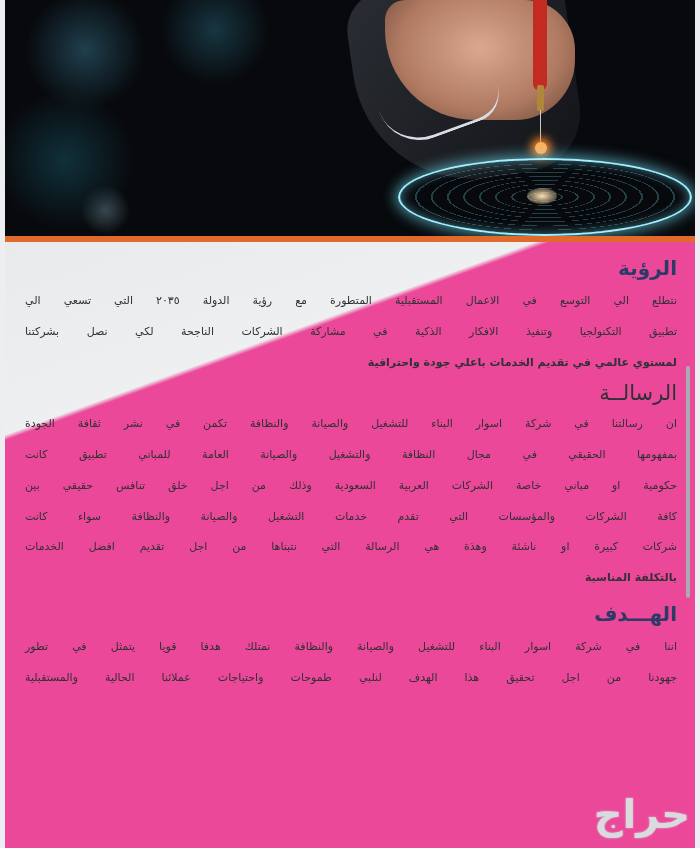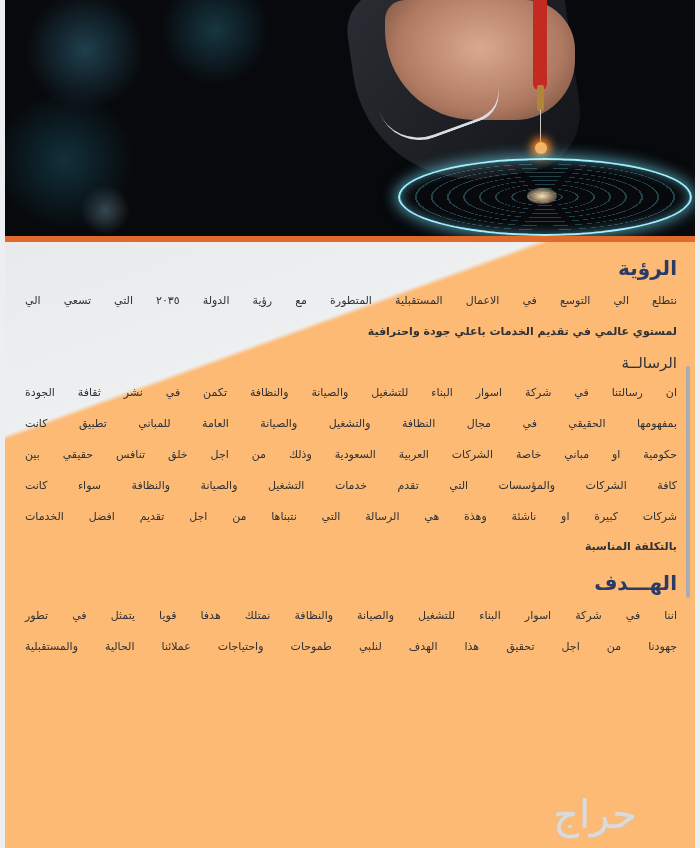--- a/index.html
+++ b/index.html
@@ -3,21 +3,21 @@
 <meta charset="utf-8">
 <style>
   html, body { margin: 0; padding: 0; }
   body {
     width: 700px; height: 848px; overflow: hidden; position: relative;
     background: #eceef1;
     font-family: "DejaVu Sans", sans-serif;
   }
   .page {
     position: absolute; left: 5px; top: 0; width: 690px; height: 848px;
-    background: #fdba74; overflow: hidden;
+    background: #ec4899; overflow: hidden;
   }
   .page-sheen {
     position: absolute; left: 0; top: 242px; width: 690px; height: 300px;
     background: linear-gradient(160deg, #e9eaec 0%, #eeeff1 35%, rgba(255,255,255,0) 36%);
     pointer-events: none;
   }
   .hero {
     position: absolute; left: 0; top: 0; width: 690px; height: 236px;
     background: radial-gradient(circle at 80px 50px, #1f3f4d 0, rgba(20,40,50,0) 60px),
                 radial-gradient(circle at 210px 30px, #173642 0, rgba(20,40,50,0) 55px),
@@ -61,25 +61,25 @@
   }
   .heading {
     font-family: "DejaVu Sans", sans-serif; font-weight: bold; font-size: 20px;
     color: #2c3a66; margin: 0; height: 36px; line-height: 36px;
   }
   .line {
     font-size: 11px; line-height: 30.8px; margin: 0; white-space: nowrap;
     text-align: justify; text-align-last: justify;
   }
   .line.last { text-align-last: right; font-weight: bold; }
-  .subhead { font-size: 15px; line-height: 30.8px; margin: 0; color: #2f3136; }
+  .subhead { font-size: 21px; line-height: 30.8px; margin: 0; color: #2f3136; }
 
   .watermark {
     position: absolute; right: 10px; bottom: 10px; width: 190px; height: 48px;
-    direction: rtl; font-size: 40px; font-weight: normal; line-height: 48px; text-align: center;
+    direction: rtl; font-size: 40px; font-weight: bold; line-height: 48px; 
     color: rgba(220,222,226,0.85); text-shadow: 0 0 2px #c9ccd1;
   }
 </style>
 </head>
 <body>
 
 <div class="page">
   <div class="page-sheen"></div>
 
   <div class="hero">
@@ -92,20 +92,21 @@
     <div class="dart-glow"></div>
     <div class="target">
       <div class="target-core"></div>
     </div>
   </div>
   <div class="accent-bar"></div>
 
   <div class="content">
     <h2 class="heading">الرؤية</h2>
     <p class="line">نتطلع الي التوسع في الاعمال المستقبلية المتطورة  مع رؤية  الدولة ٢٠٣٥ التي تسعي الي</p>
+    <p class="line">تطبيق التكنولجيا وتنفيذ الافكار الذكية في مشاركة  الشركات الناجحة لكي نصل بشركتنا</p>
     <p class="line last">لمستوي عالمي في تقديم الخدمات باعلي جودة واحترافية</p>
 
     <p class="subhead">الرسالــة</p>
     <p class="line">ان رسالتنا في شركة اسوار البناء للتشغيل والصيانة والنظافة  تكمن في نشر ثقافة الجودة</p>
     <p class="line">بمفهومها الحقيقي في مجال النظافة والتشغيل والصيانة العامة للمباني تطبيق كانت</p>
     <p class="line">حكومية او مباني خاصة  الشركات العربية السعودية وذلك من اجل خلق تنافس حقيقي بين</p>
     <p class="line">كافة الشركات والمؤسسات التي تقدم خدمات التشغيل والصيانة  والنظافة سواء كانت</p>
     <p class="line">شركات كبيرة او ناشئة وهذة هي الرسالة التي نتبناها من اجل تقديم افضل الخدمات</p>
     <p class="line last">بالتكلفة المناسبة</p>
 

